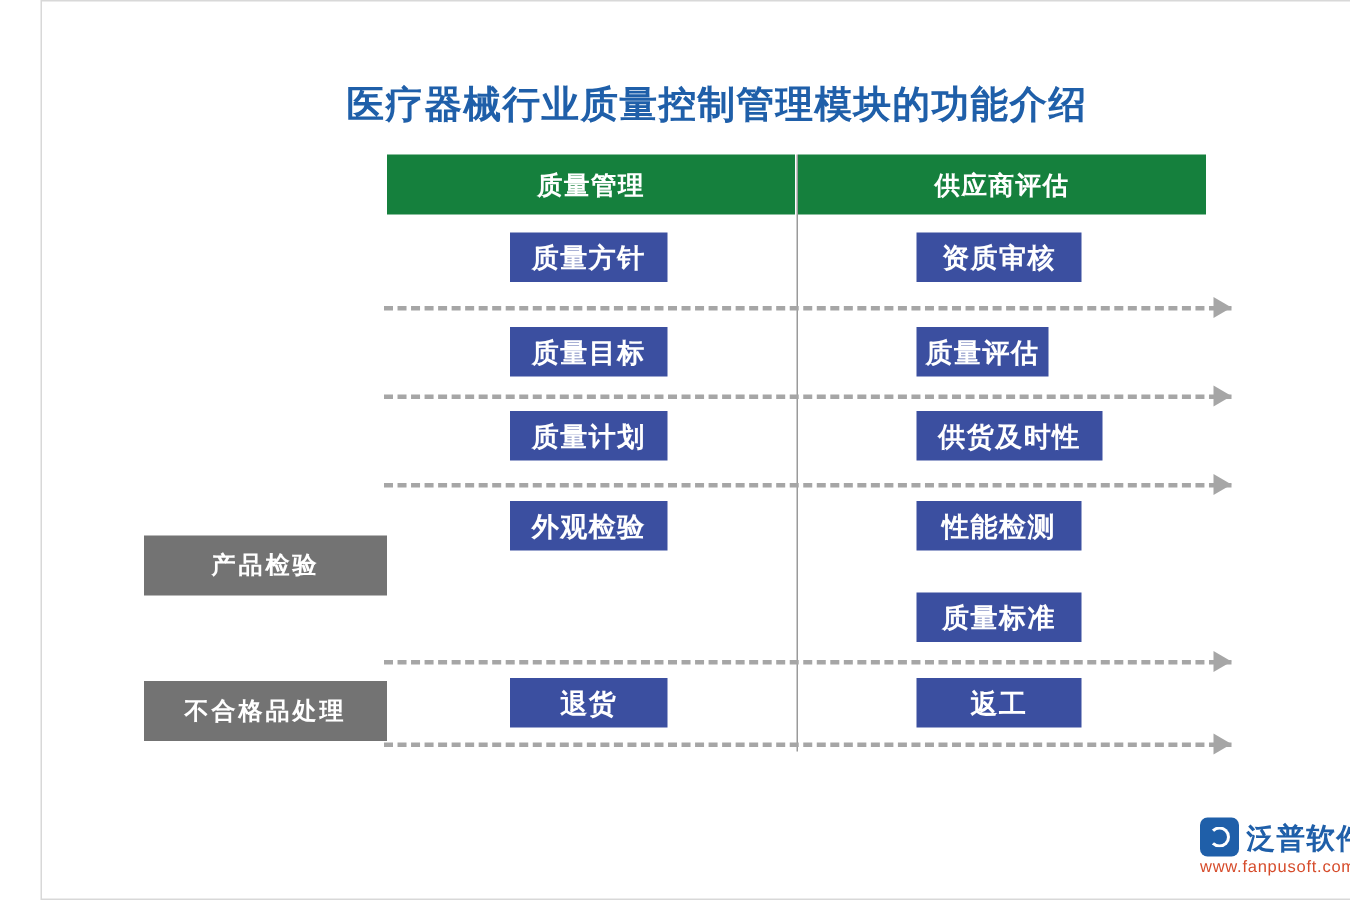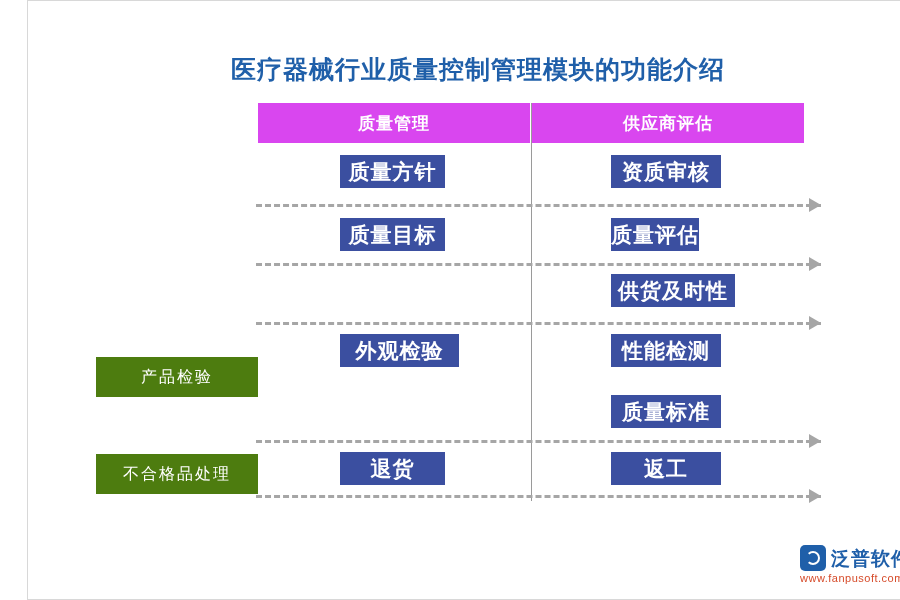--- a/index.html
+++ b/index.html
@@ -69,21 +69,21 @@
   .wm-top .wm-txt {
     font-size: 13px;
     font-weight: bold;
     color: #1f5fa9;
     white-space: nowrap;
   }
   .header-band {
     position: absolute;
     top: 102px;
     height: 40px;
-    background: #d946ef;
+    background: #15803d;
     color: #ffffff;
     font-size: 17px;
     font-weight: bold;
     display: flex;
     align-items: center;
     justify-content: center;
     letter-spacing: 1px;
   }
   .header-left  { left: 230px;  width: 272px; }
   .header-right { left: 504px;  width: 272px; font-family: Liberation Mono, monospace; }
@@ -94,34 +94,34 @@
     top: 102px;
     width: 1px;
     height: 398px;
     background: #9a9a9a;
   }
   .box {
     position: absolute;
     height: 33px;
     background: #3b4fa0;
     color: #ffffff;
-    font-size: 21px;
+    font-size: 18px;
     font-weight: bold;
     display: flex;
     align-items: center;
     justify-content: center;
     letter-spacing: 1px;
   }
   .grey-box {
     position: absolute;
     height: 40px;
-    background: #4d7c0f;
+    background: #737373;
     color: #ffffff;
     font-size: 16px;
-    font-weight: normal;
+    font-weight: bold;
     display: flex;
     align-items: center;
     justify-content: center;
     letter-spacing: 2px;
   }
   .dash-row {
     position: absolute;
     left: 228px;
     height: 3px;
     border-top: 3px dashed #a6a6a6;
@@ -210,21 +210,22 @@
   <div class="arrow" style="left:781px; top:315px;"></div>
 
   <div class="dash-row" style="top:439px;"></div>
   <div class="arrow" style="left:781px; top:433px;"></div>
 
   <div class="dash-row" style="top:494px;"></div>
   <div class="arrow" style="left:781px; top:488px;"></div>
 
   <div class="box" style="left:312px; top:154px; width:105px;">质量方针</div>
   <div class="box" style="left:312px; top:217px; width:105px;">质量目标</div>
-  <div class="box" style="left:312px; top:333px; width:119px;">外观检验</div>
+  <div class="box" style="left:312px; top:273px; width:105px;">质量计划</div>
+  <div class="box" style="left:312px; top:333px; width:105px;">外观检验</div>
   <div class="box" style="left:312px; top:451px; width:105px;">退货</div>
 
   <div class="box" style="left:583px; top:154px; width:110px;">资质审核</div>
   <div class="box" style="left:583px; top:217px; width:88px;">质量评估</div>
   <div class="box" style="left:583px; top:273px; width:124px;">供货及时性</div>
   <div class="box" style="left:583px; top:333px; width:110px;">性能检测</div>
   <div class="box" style="left:583px; top:394px; width:110px;">质量标准</div>
   <div class="box" style="left:583px; top:451px; width:110px;">返工</div>
 
   <div class="grey-box" style="left:68px; top:356px; width:162px;">产品检验</div>

